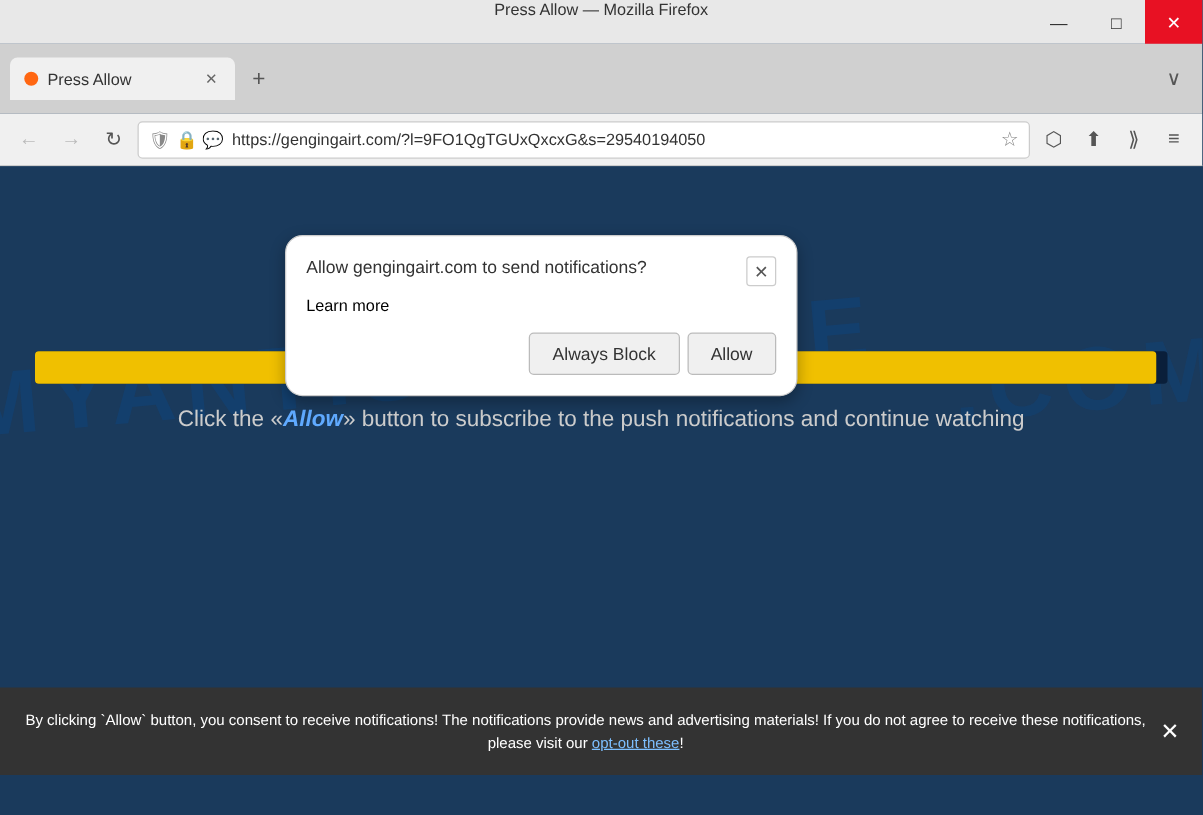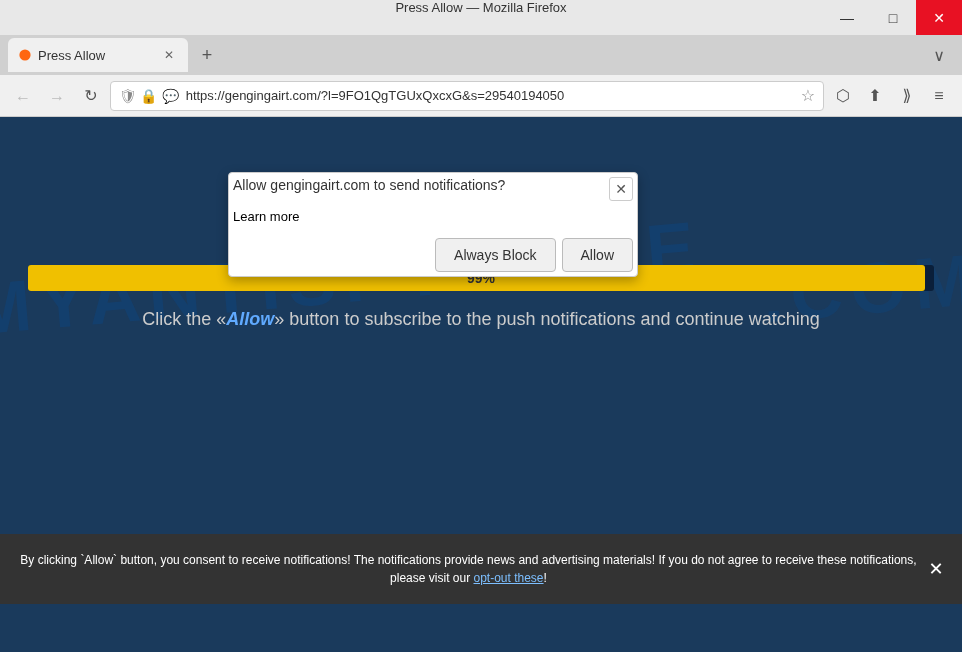--- a/index.html
+++ b/index.html
@@ -41,21 +41,21 @@
       border: none;
     }
     .titlebar-btn.close {
       background: #e81123;
       color: white;
     }
 
     
     .tabbar {
       background: #d0d0d0;
-      height: 40px;
+      height: 56px;
       display: flex;
       align-items: center;
       padding: 0 8px;
     }
     .tab {
       background: #f0f0f0;
       border-radius: 6px 6px 0 0;
       height: 34px;
       display: flex;
       align-items: center;
@@ -256,23 +256,23 @@
     }
 
     
     .notification-popup {
       position: absolute;
       top: 55px;
       left: 228px;
       width: 410px;
       background: white;
       border: 1px solid #ccc;
-      border-radius: 4px;
+      border-radius: 14px;
       box-shadow: 0 4px 12px rgba(0,0,0,0.3);
-      padding: 4px;
+      padding: 16px;
       z-index: 100;
     }
     .popup-header {
       display: flex;
       align-items: flex-start;
       justify-content: space-between;
       margin-bottom: 8px;
     }
     .popup-title {
       font-size: 14px;

